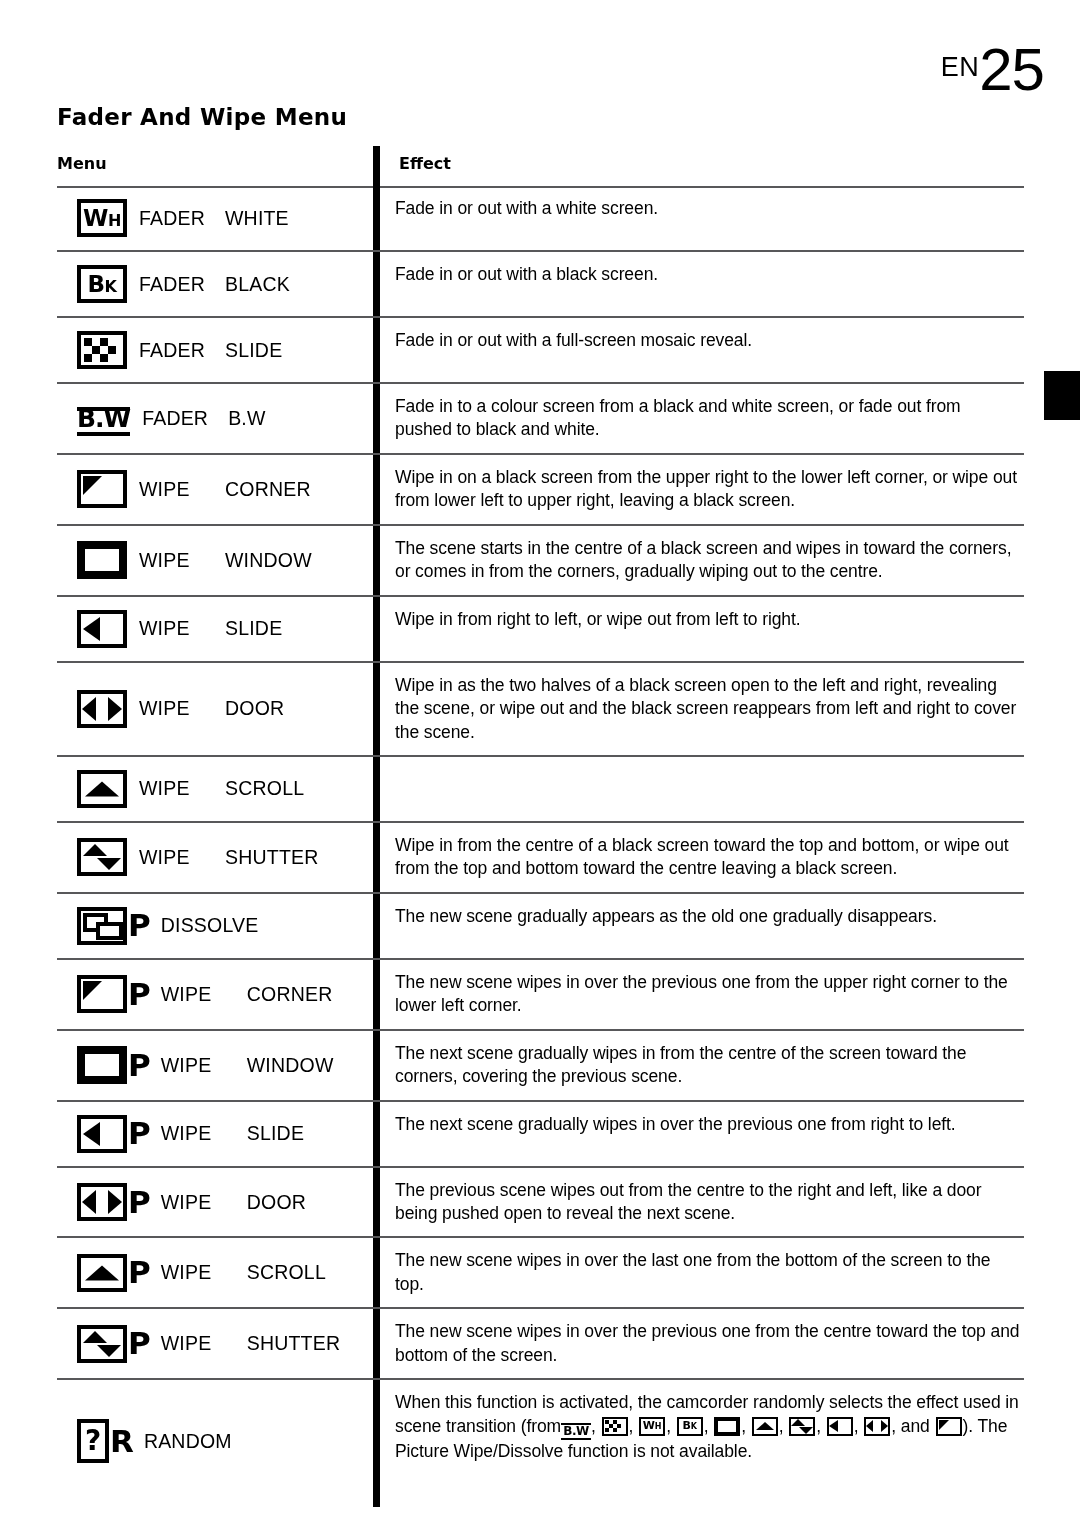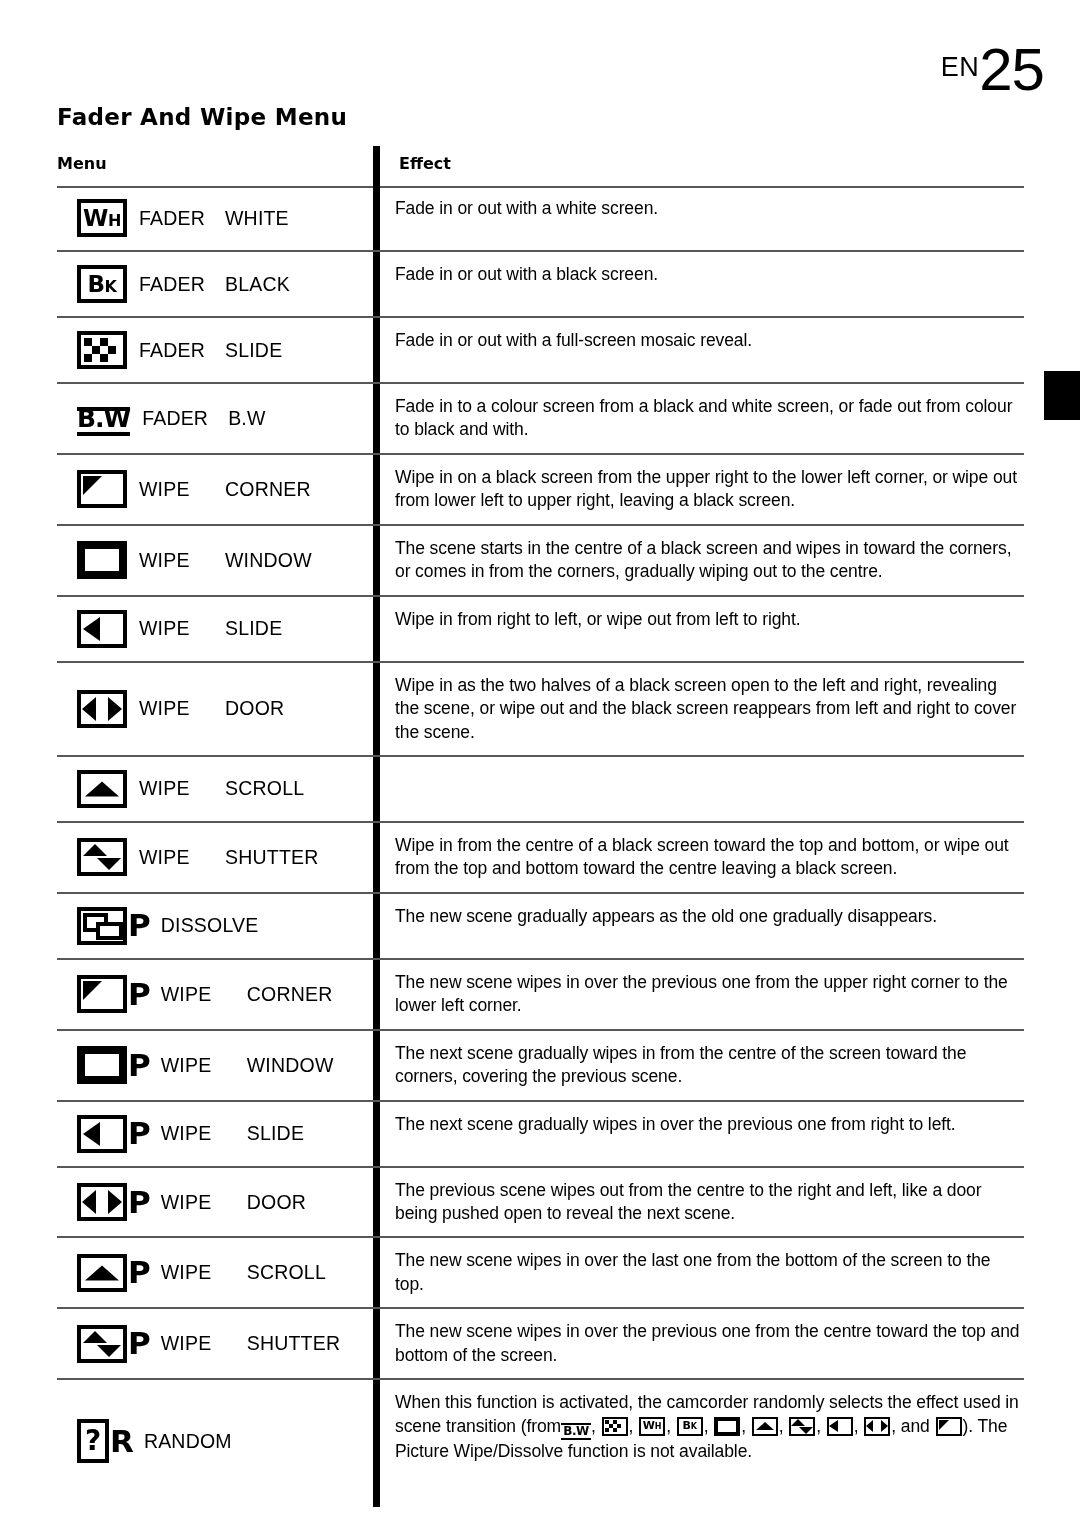--- a/index.html
+++ b/index.html
@@ -287,21 +287,21 @@
   <div class="row">
     <div class="cell-menu">
       <span class="icon">
         <span class="bw-icon"><span>B.W</span></span>
       </span>
       <span class="menu-label">
         <span class="w1">FADER</span>
         <span>B.W</span>
       </span>
     </div>
-    <div class="cell-effect">Fade in to a colour screen from a black and white screen, or fade out from colour to black and with.</div>
+    <div class="cell-effect">Fade in to a colour screen from a black and white screen, or fade out from pushed to black and white.</div>
   </div>
 
   <div class="row">
     <div class="cell-menu">
       <span class="icon">
         <span class="ibox">
             <span class="corner-tri"></span>
           </span>
       </span>
       <span class="menu-label">

